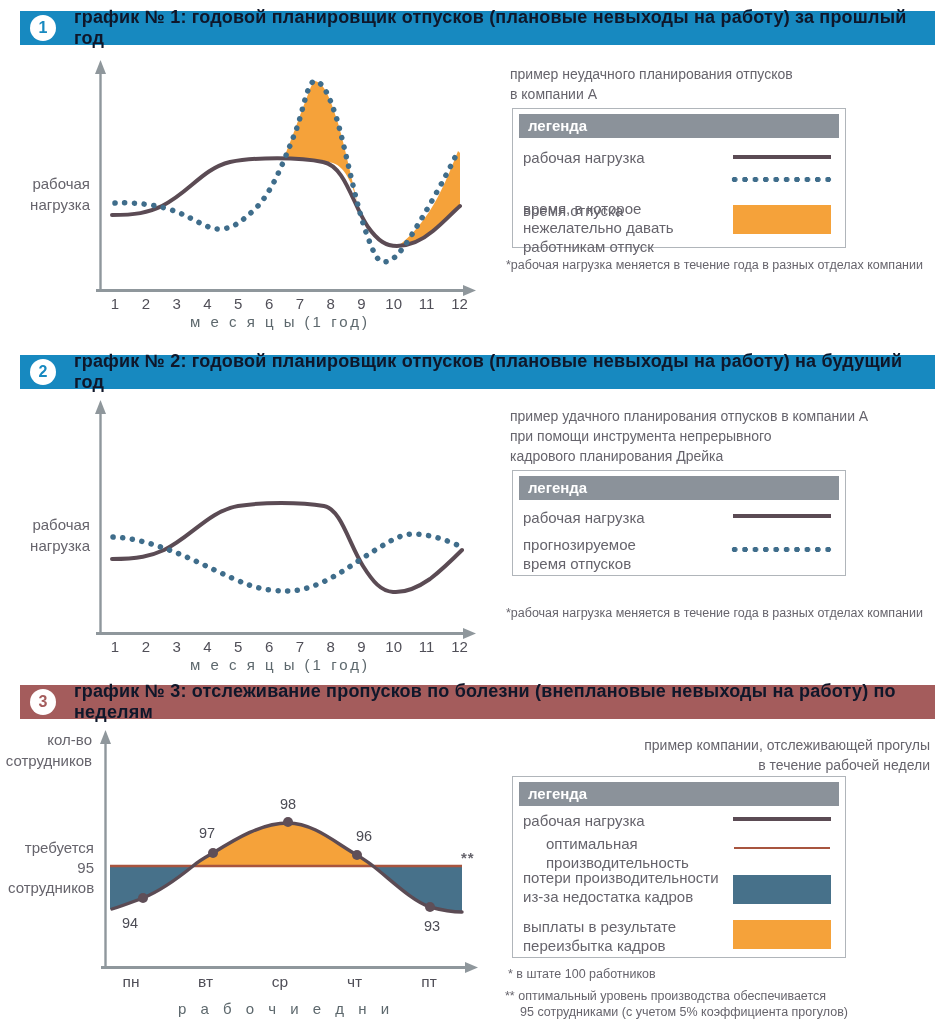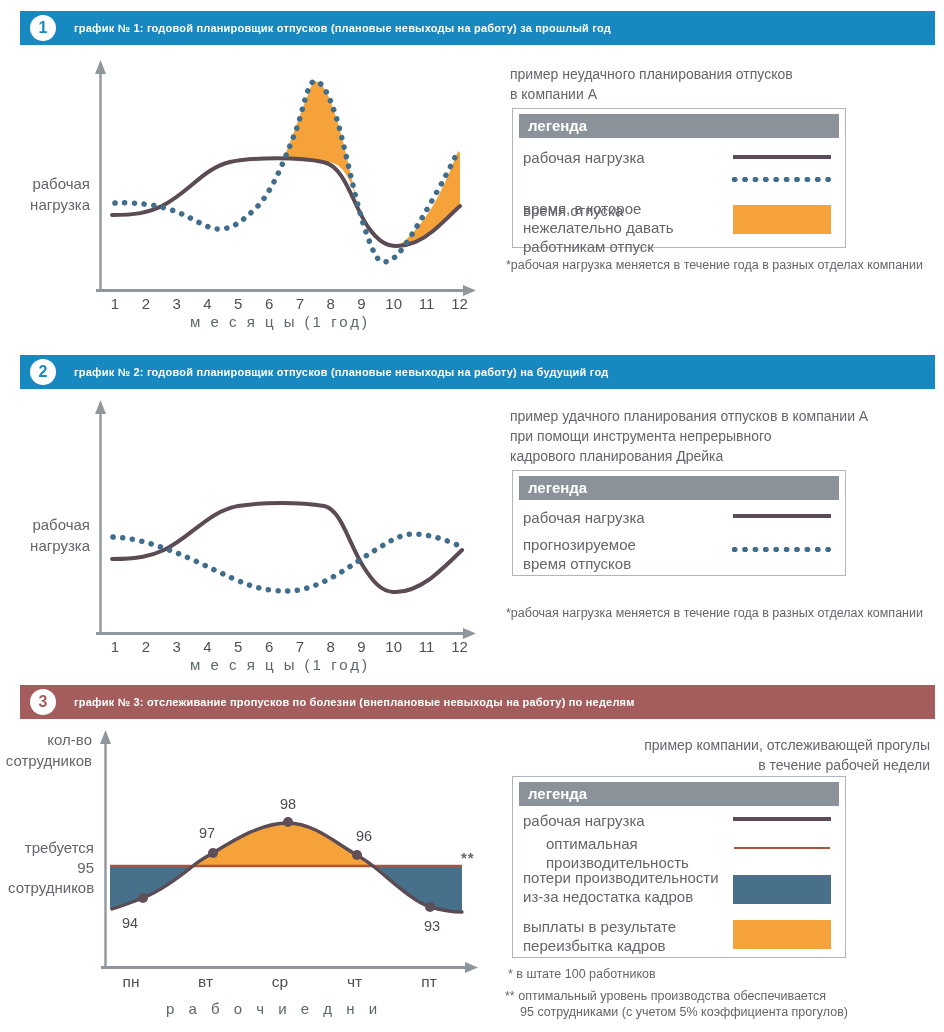--- a/index.html
+++ b/index.html
@@ -2,21 +2,21 @@
 <html><head>
 <meta charset="utf-8">
 <style>
   html,body{margin:0;padding:0;background:#fff;}
   .page{position:relative;width:944px;height:1032px;background:#fff;overflow:hidden;
         font-family:"Liberation Sans","DejaVu Sans",sans-serif;}
   
   .bar{position:absolute;left:20px;width:915px;height:34px;display:flex;align-items:center;}
   .bar .badge{width:26px;height:26px;border-radius:50%;background:#fff;margin-left:10px;
               display:flex;align-items:center;justify-content:center;font-weight:bold;font-size:16px;flex:0 0 26px;}
-  .bar .bar-title{color:#ffffff;font-weight:bold;font-size:11px;margin-left:18px;letter-spacing:.2px;}
+  .bar .bar-title{color:#0f172a;font-weight:bold;font-size:18px;margin-left:18px;letter-spacing:.2px;}
   .bar-blue{background:#1789c0;}
   .bar-blue .badge{color:#1789c0;}
   .bar-red{background:#a45c5c;}
   .bar-red .badge{color:#a45c5c;}
   
   .desc{position:absolute;left:510px;width:420px;color:#66646c;font-size:14px;line-height:20px;white-space:pre-line;}
   .footnote{position:absolute;color:#66646c;font-size:12.5px;line-height:16px;white-space:pre-line;}
   .fn-hang{padding-left:15px;text-indent:-15px;}
   
   .legend{position:absolute;left:512px;width:334px;background:#fff;border:1px solid #b0b5ba;box-sizing:border-box;}
@@ -191,21 +191,21 @@
 сотрудников</div>
   <div class="dstar" style="left:461px;top:849px;">**</div>
   <div class="days" style="left:120px;top:973px;width:320px;">
 
   <span>пн</span>
       <span>вт</span>
       <span>ср</span>
       <span>чт</span>
       <span>пт</span>
     </div>
-  <div class="xlab" style="left:128px;top:1000px;width:292px;letter-spacing:5px;">р а б о ч и е   д н и</div>
+  <div class="xlab" style="left:140px;top:1000px;width:292px;letter-spacing:5px;">р а б о ч и е   д н и</div>
 
   <div class="desc" style="top:735px;text-align:right;">пример компании, отслеживающей прогулы
 в течение рабочей недели</div>
 
   <div class="legend" style="top:776px;height:182px;">
     <div class="legend-head">легенда</div>
     <div class="lrow" style="top:34px;width:215px;">рабочая нагрузка</div>
     <div class="swatch sw-line" style="left:220px;top:40px;"></div>
     <div class="lrow" style="top:57px;width:215px;margin-left:23px;">оптимальная
 производительность</div>

